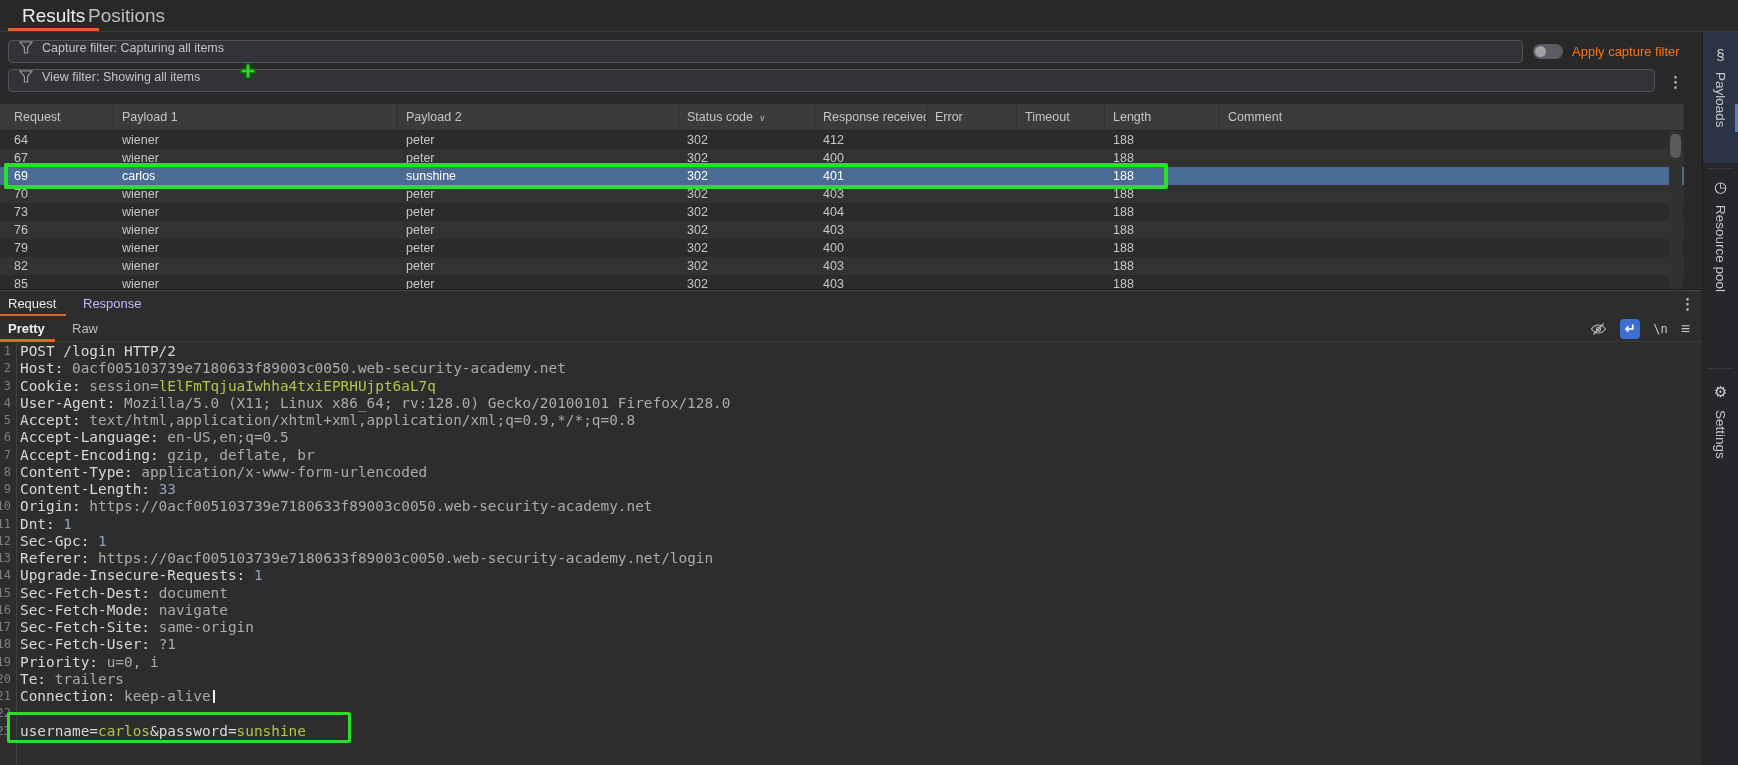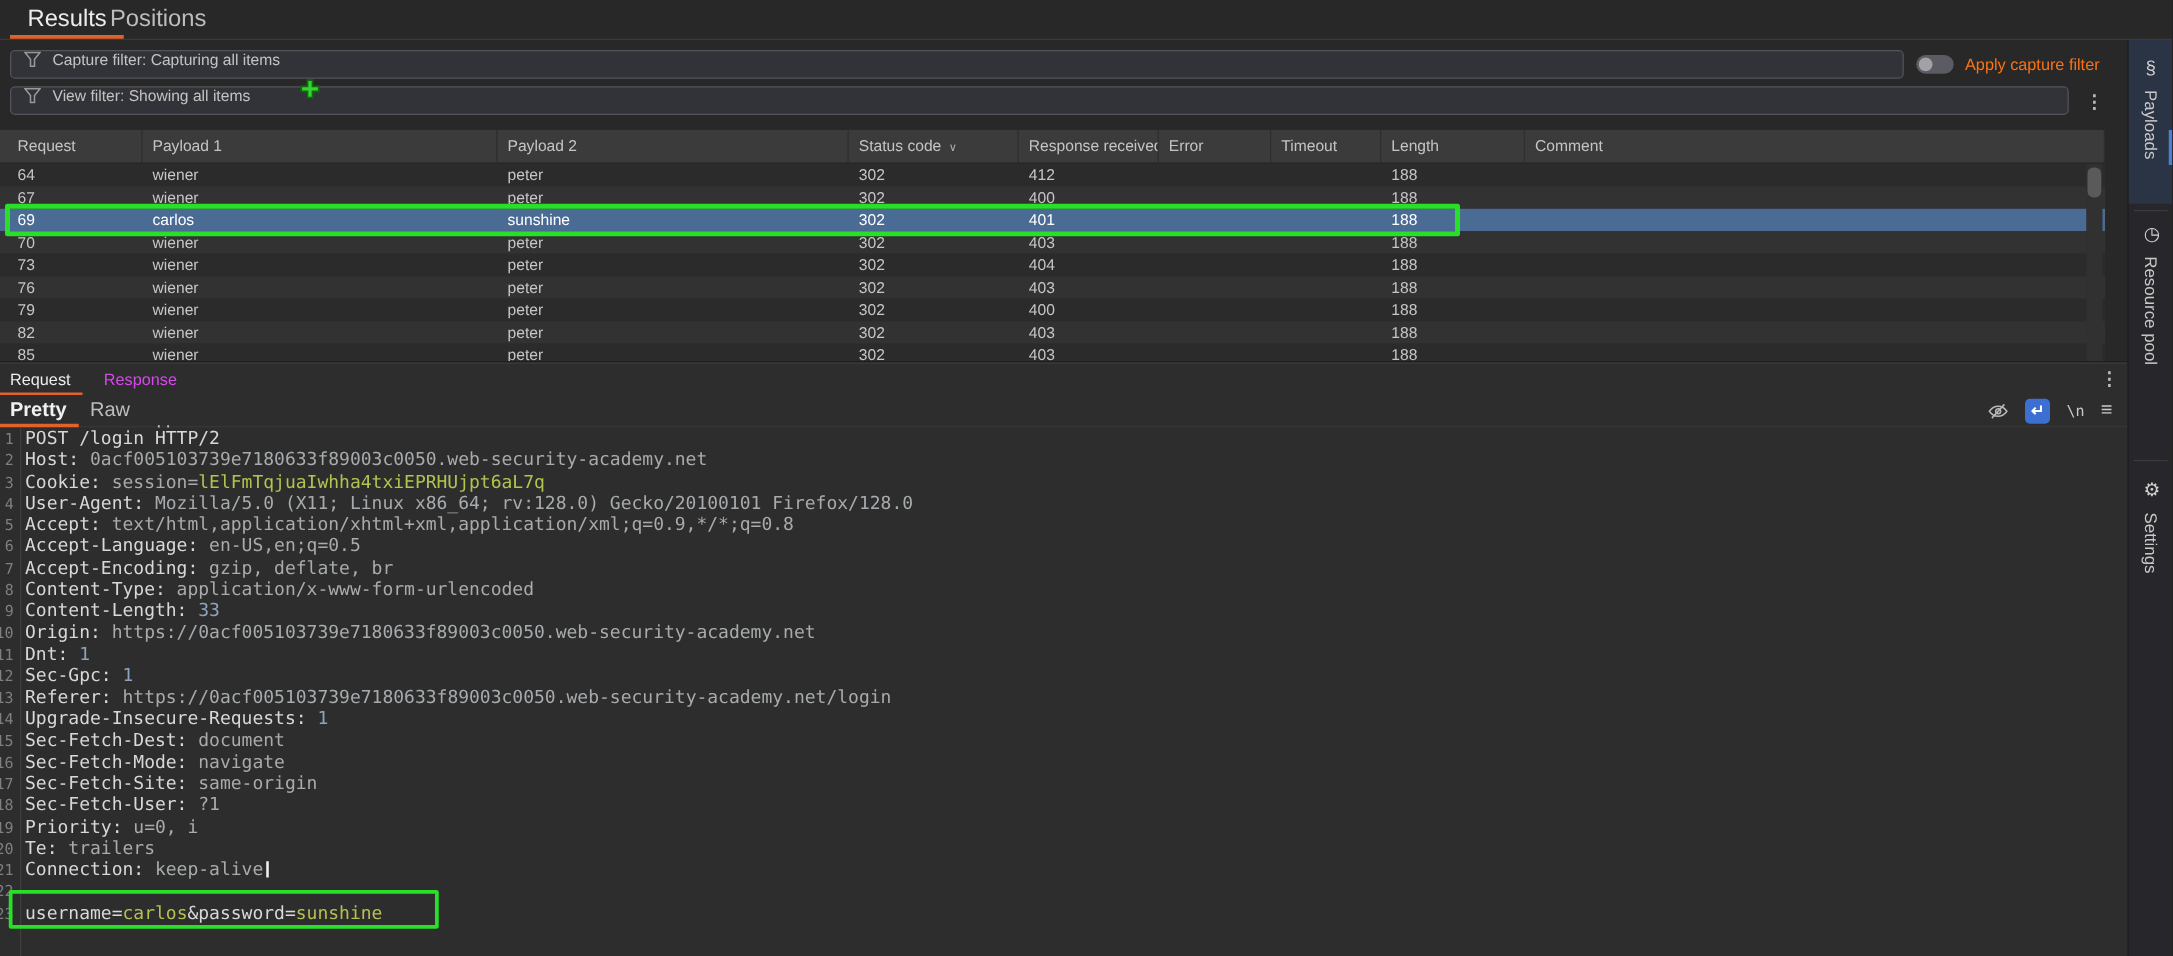--- a/index.html
+++ b/index.html
@@ -43,29 +43,29 @@
   .tcell:first-child { padding-left:14px; }
   .vscroll { position:absolute; right:2px; top:28px; width:13px; height:158px; background:#313131; }
   .vthumb { position:absolute; left:1px; top:3px; width:11px; height:24px; background:#5a5a5a; border-radius:5px; }
   .ann { position:absolute; border:4px solid #28e028; border-radius:2px; pointer-events:none; z-index:5; }
   #row-ann { left:4px; top:163px; width:1164px; height:26px; }
   #body-ann { left:7px; top:712px; width:344px; height:31px; border-width:3px; }
   
   .hdivider { position:absolute; left:0; top:289px; width:1702px; height:2px; background:#1d1d1d; border-bottom:1px solid #454545; }
   
   .reqres { position:absolute; left:0; top:291px; width:1702px; height:25px; background:#2d2d2d; }
-  .sub-tab { position:absolute; top:0; height:25px; line-height:25px; color:#d946ef; font-size:13px; }
+  .sub-tab { position:absolute; top:0; height:25px; line-height:25px; color:#c4b5fd; font-size:13px; }
   .sub-tab.sel { color:#ececec; }
   .sub-tab.sel::after { content:""; position:absolute; left:-8px; right:-10px; bottom:-1px; height:3px; background:#e2622b; }
   #tab-request { left:8px; }
   #tab-response { left:83px; }
   .reqres-kebab { position:absolute; left:1680px; top:5px; }
   
   .modes { position:absolute; left:0; top:316px; width:1702px; height:26px; background:#2d2d2d; border-bottom:1px solid #3a3a3a; }
-  .mode-tab { position:absolute; top:0; height:25px; line-height:25px; color:#bdbdbd; font-size:16px;text-align:right; }
+  .mode-tab { position:absolute; top:0; height:25px; line-height:25px; color:#bdbdbd; font-size:13px;text-align:right; }
   .mode-tab.sel { color:#f0f0f0; font-weight:bold; }
   .mode-tab.sel::after { content:""; position:absolute; left:-8px; right:-10px; bottom:-1px; height:3px; background:#e2622b; }
   #tab-pretty { left:8px; }
   #tab-raw { left:72px; }
   #tab-hex { left:125px;margin-top:18px; }
   .editor-tools { position:absolute; right:12px; top:0; height:26px; display:flex; align-items:center; gap:13px; }
   .tool-wrap { width:20px; height:20px; background:#3d6fd2; border-radius:4px; color:#ffffff; font-size:13px; line-height:20px; text-align:center; font-weight:bold; }
   .tool-nl { font-family:"DejaVu Sans Mono", monospace; font-size:12px; color:#c8c8c8; }
   .tool-menu { font-size:16px; color:#c8c8c8; }
   

